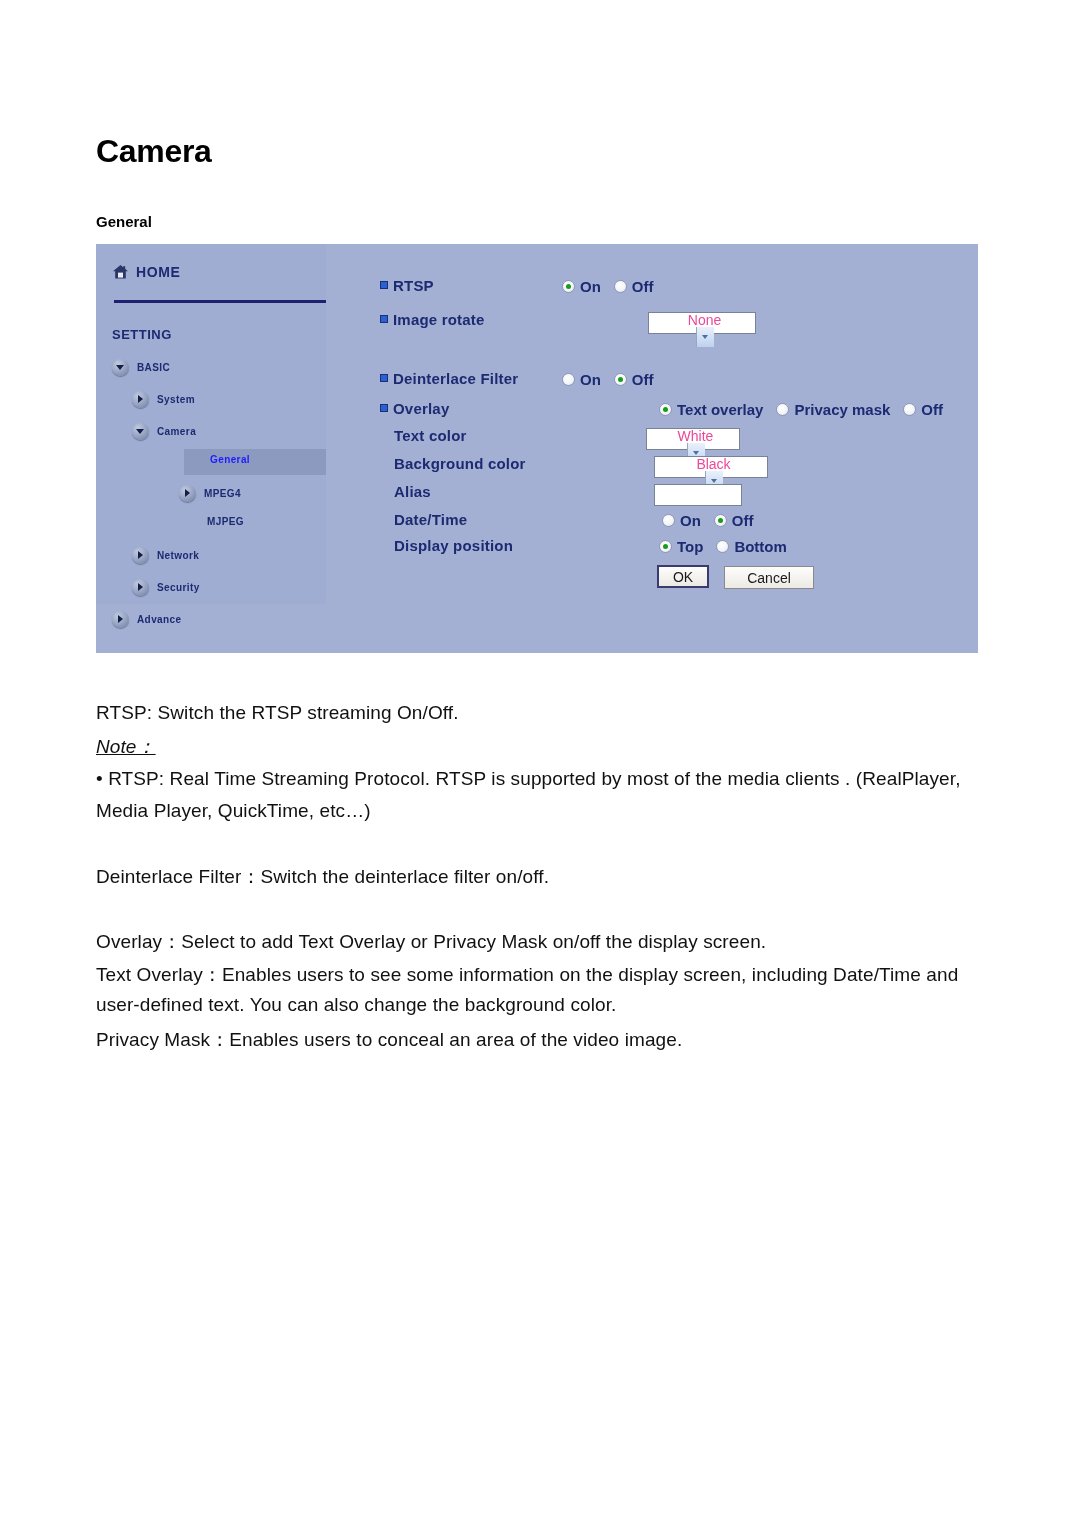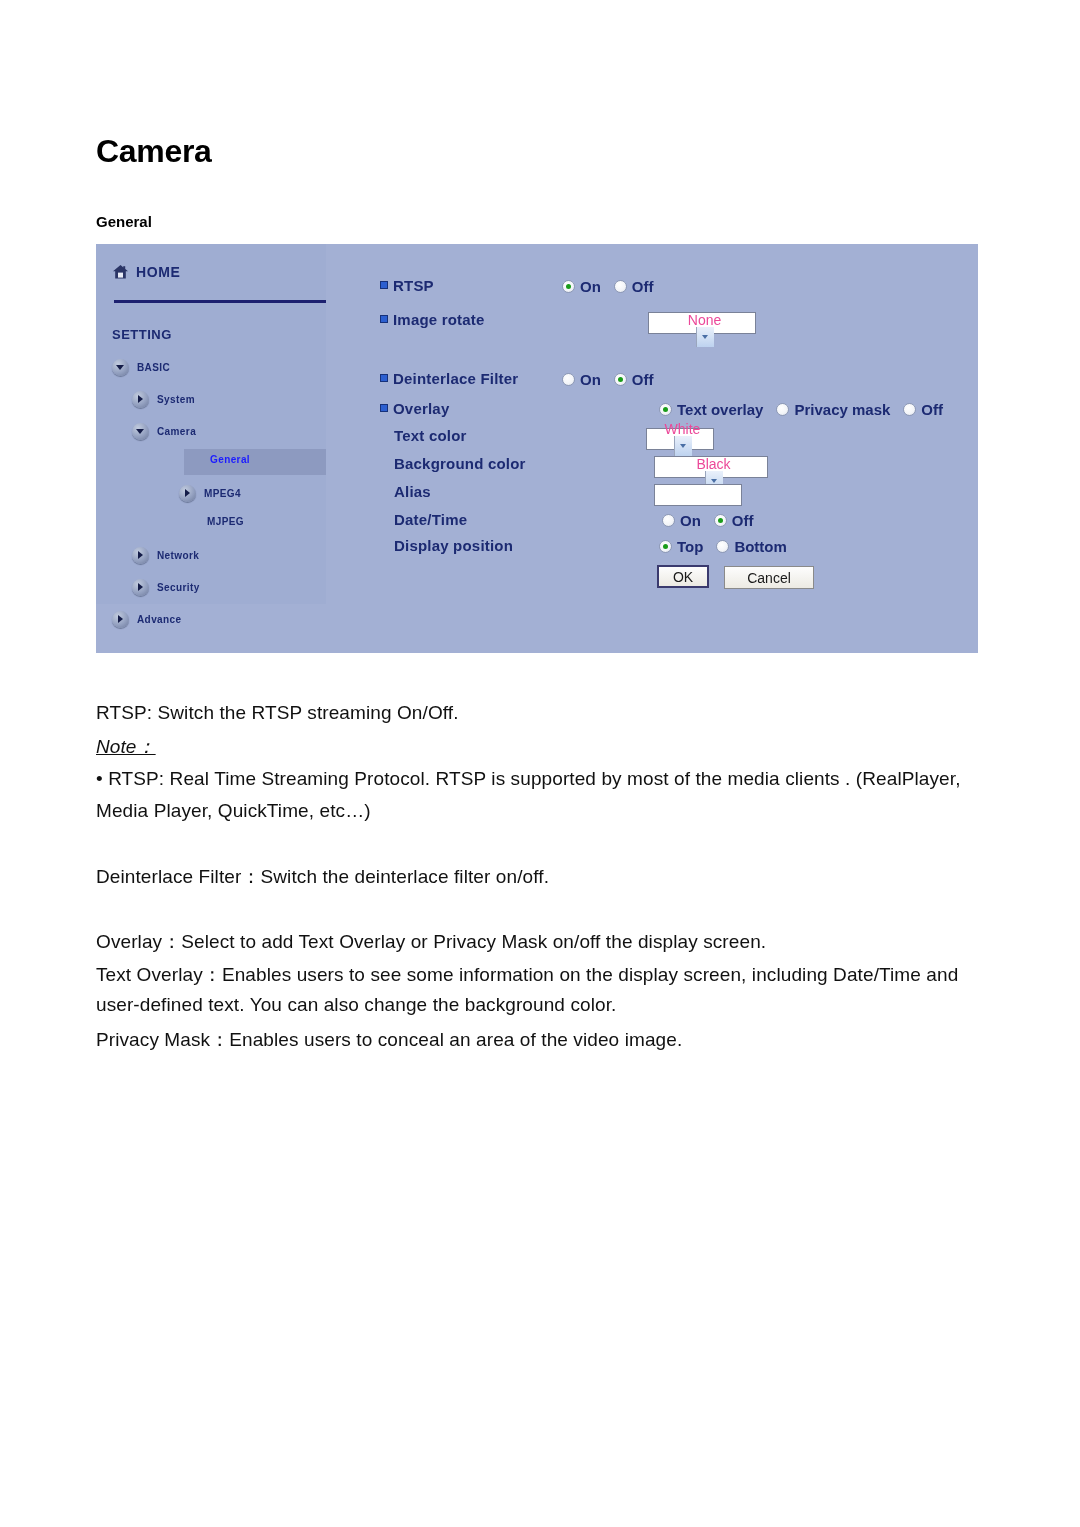--- a/index.html
+++ b/index.html
@@ -418,21 +418,21 @@
       </span>
       <span class="radio-opt">
         <span class="radio"></span>
         <span>Off</span>
       </span>
     </div>
 
     <div class="form-row" style="left:54px; top:183px;">
       <span class="field-label sub">Text color</span>
     </div>
-    <div class="xp-select" style="position:absolute; left:320px; top:184px; width:68px;justify-content:center;">
+    <div class="xp-select" style="position:absolute; left:320px; top:184px; width:94px;">
       <span class="val">White</span>
       <span class="xp-arrow"></span>
     </div>
 
     <div class="form-row" style="left:54px; top:211px;">
       <span class="field-label sub">Background color</span>
     </div>
     <div class="xp-select" style="position:absolute; left:328px; top:212px; width:114px;">
       <span class="val">Black</span>
       <span class="xp-arrow"></span>

